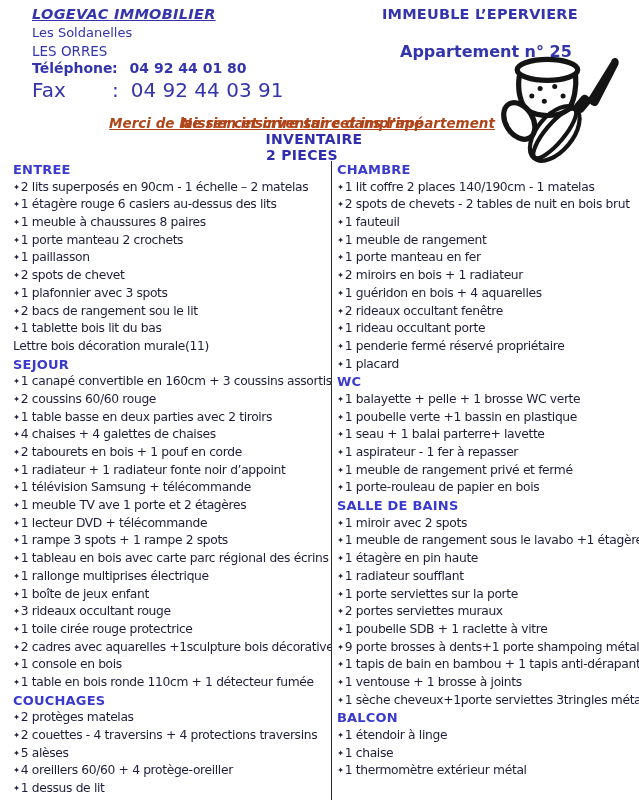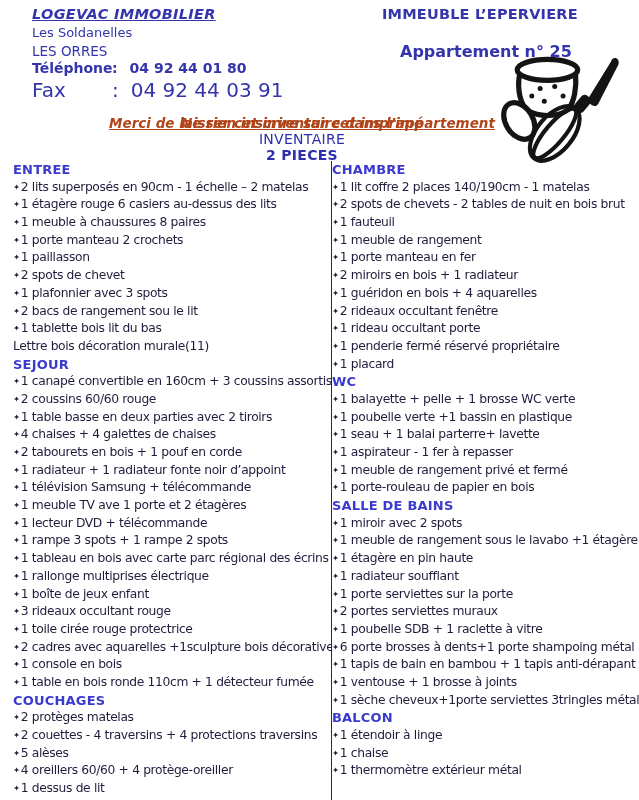--- a/index.html
+++ b/index.html
@@ -28,34 +28,34 @@
   .pcolon { display: inline-block; margin-right: 12px; }
 
   
   .center-block { position: absolute; left: 0; width: 604px; text-align: center; white-space: nowrap; }
   .notice {
     color: #b0451a; font-style: italic; font-weight: bold;
     text-decoration: underline; font-size: 13.5px;
   }
   .notice-1 { top: 115px; text-align: center; }
   .notice-2 { top: 115px; }
-  .doc-title    { top: 131px; color: #2e2eae; font-weight: normal; font-size: 14px; letter-spacing: .3px; }
+  .doc-title    { top: 131px; color: #2e2eae; font-weight: bold; font-size: 14px; letter-spacing: .3px; margin-left: 12px; }
   .doc-subtitle { top: 147px; color: #2e2eae; font-weight: bold; font-size: 14px; letter-spacing: .3px; }
 
   
   .illustration { position: absolute; left: 488px; top: 50px; width: 146px; height: 120px; }
 
   
   .columns {
     position: absolute; left: 0; top: 161px; right: 0; bottom: 0;
     display: flex;
   }
   .col { box-sizing: border-box; overflow: hidden; }
   .col-left  { width: 331px; padding-left: 13px; }
-  .col-right { flex: 1; border-left: 1.6px solid #2b2b2b; }
+  .col-right { flex: 1; border-left: 1.6px solid #2b2b2b; padding-left: 5px; }
   .row {
     height: 17.7px; line-height: 17.7px;
     white-space: nowrap; overflow: hidden;
     font-size: 12.3px; letter-spacing: -0.35px;
     color: #1e1e3c;
   }
   .section-title {
     color: #3a3ace; font-weight: bold;
     font-size: 13px; letter-spacing: .2px;
   }
@@ -170,21 +170,21 @@
         <div class="row item"><span class="bullet">✦</span><span>1 meuble de rangement privé et fermé</span></div>
         <div class="row item"><span class="bullet">✦</span><span>1 porte-rouleau de papier en bois</span></div>
         <div class="row section-title">SALLE DE BAINS</div>
         <div class="row item"><span class="bullet">✦</span><span>1 miroir avec 2 spots</span></div>
         <div class="row item"><span class="bullet">✦</span><span>1 meuble de rangement sous le lavabo +1 étagère</span></div>
         <div class="row item"><span class="bullet">✦</span><span>1 étagère en pin haute</span></div>
         <div class="row item"><span class="bullet">✦</span><span>1 radiateur soufflant</span></div>
         <div class="row item"><span class="bullet">✦</span><span>1 porte serviettes sur la porte</span></div>
         <div class="row item"><span class="bullet">✦</span><span>2 portes serviettes muraux</span></div>
         <div class="row item"><span class="bullet">✦</span><span>1 poubelle SDB + 1 raclette à vitre</span></div>
-        <div class="row item"><span class="bullet">✦</span><span>6 porte brosses à dents+1 porte shampoing métal</span></div>
+        <div class="row item"><span class="bullet">✦</span><span>9 porte brosses à dents+1 porte shampoing métal</span></div>
         <div class="row item"><span class="bullet">✦</span><span>1 tapis de bain en bambou + 1 tapis anti-dérapant</span></div>
         <div class="row item"><span class="bullet">✦</span><span>1 ventouse + 1 brosse à joints</span></div>
         <div class="row item"><span class="bullet">✦</span><span>1 sèche cheveux+1porte serviettes 3tringles métal</span></div>
         <div class="row section-title">BALCON</div>
         <div class="row item"><span class="bullet">✦</span><span>1 étendoir à linge</span></div>
         <div class="row item"><span class="bullet">✦</span><span>1 chaise</span></div>
         <div class="row item"><span class="bullet">✦</span><span>1 thermomètre extérieur métal</span></div>
       </div>
   </div>
 

